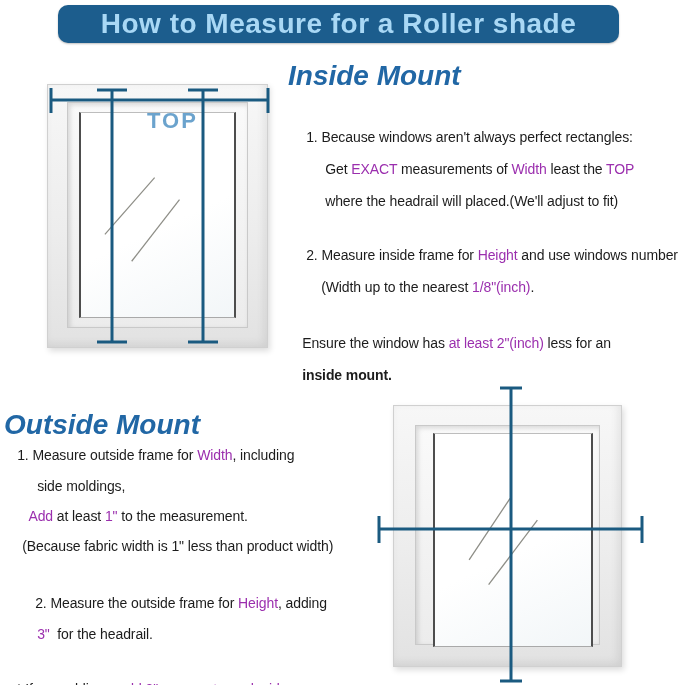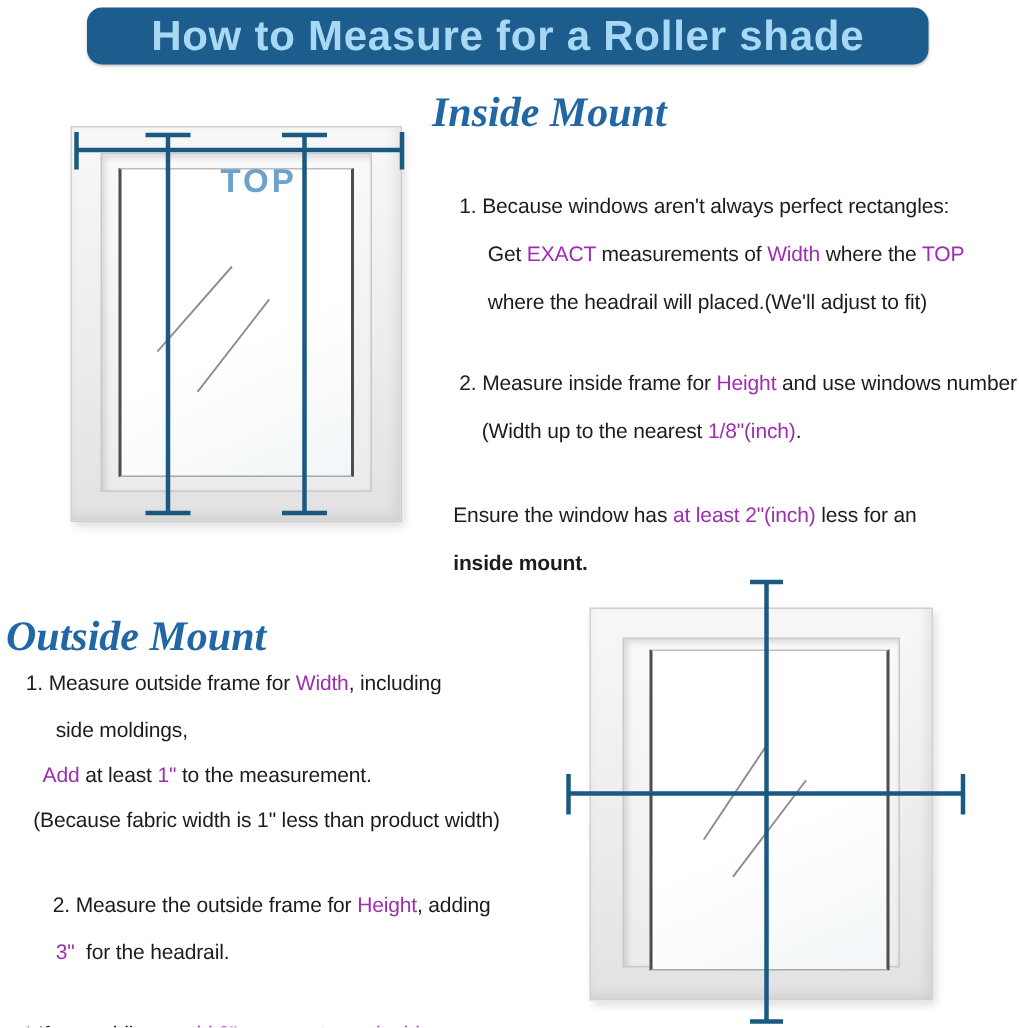--- a/index.html
+++ b/index.html
@@ -13,21 +13,21 @@
     background:var(--banner-bg,#1c5d8d);border-radius:10px;
     display:flex;align-items:center;justify-content:center;
     box-shadow:0 1px 2px rgba(0,0,0,.25);
   }
   .banner span{
     color:var(--banner-text,#a9d8f5);font-size:28px;font-weight:bold;
     letter-spacing:.5px;white-space:nowrap;
   }
   
   .heading{
-    position:absolute;font-family:Liberation Serif, serif;font-style:italic;
+    position:absolute;font-family:Liberation Sans, sans-serif;font-style:italic;
     font-weight:600;font-size:28px;color:var(--heading-blue,#2167a5);white-space:nowrap;
     z-index:3;
   }
   
   .line{
     position:absolute;font-size:14px;line-height:20px;white-space:pre;
     letter-spacing:-0.1px;z-index:3;
   }
   .k{color:#1c1c1c;text-align:right;}
   .p{color:var(--accent-purple,#9b2fae);}
@@ -97,21 +97,21 @@
     <path d="M 148 10 H 178"></path>
     <path d="M 148 262 H 178"></path>
   </svg>
 
   <div class="heading" style="left:288px;top:60px;">Inside Mount</div>
 
   <div class="line" style="left:291px;top:107px;">
     <span class="k">1. Because windows aren't always perfect rectangles:</span>
   </div>
   <div class="line" style="left:310px;top:139px;">
-    <span class="k">Get </span><span class="p">EXACT</span><span class="k"> measurements of </span><span class="p">Width</span><span class="k"> where the </span><span class="p">TOP</span>
+    <span class="k">Get </span><span class="p">EXACT</span><span class="k"> measurements of </span><span class="p">Width</span><span class="k"> least the </span><span class="p">TOP</span>
   </div>
   <div class="line" style="left:310px;top:171px;">
     <span class="k">where the headrail will placed.(We'll adjust to fit)</span>
   </div>
 
   <div class="line" style="left:291px;top:225px;">
     <span class="k">2. Measure inside frame for </span><span class="p">Height</span><span class="k"> and use windows number</span>
   </div>
   <div class="line" style="left:306px;top:257px;">
     <span class="k">(Width up to the nearest </span><span class="p">1/8"(inch)</span><span class="k">.</span>

